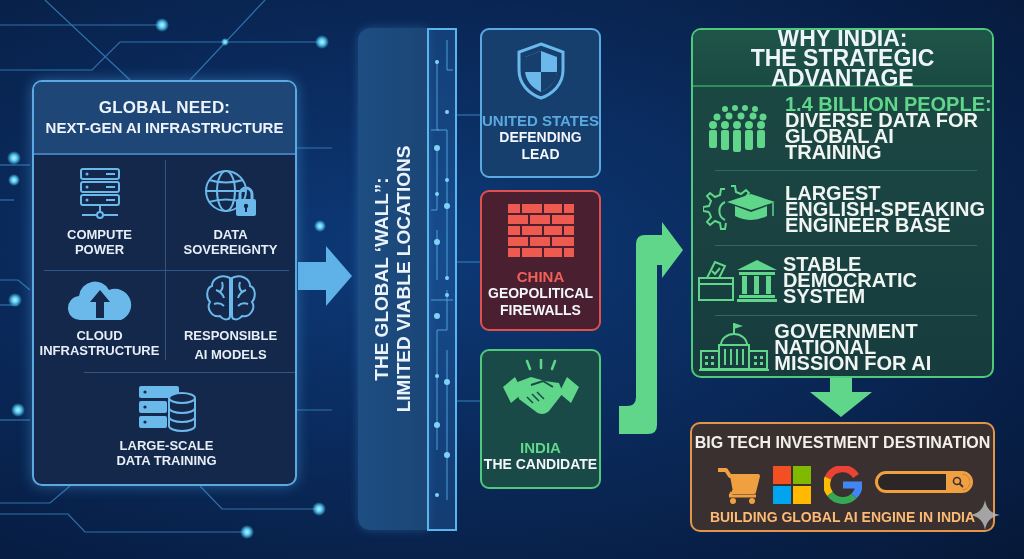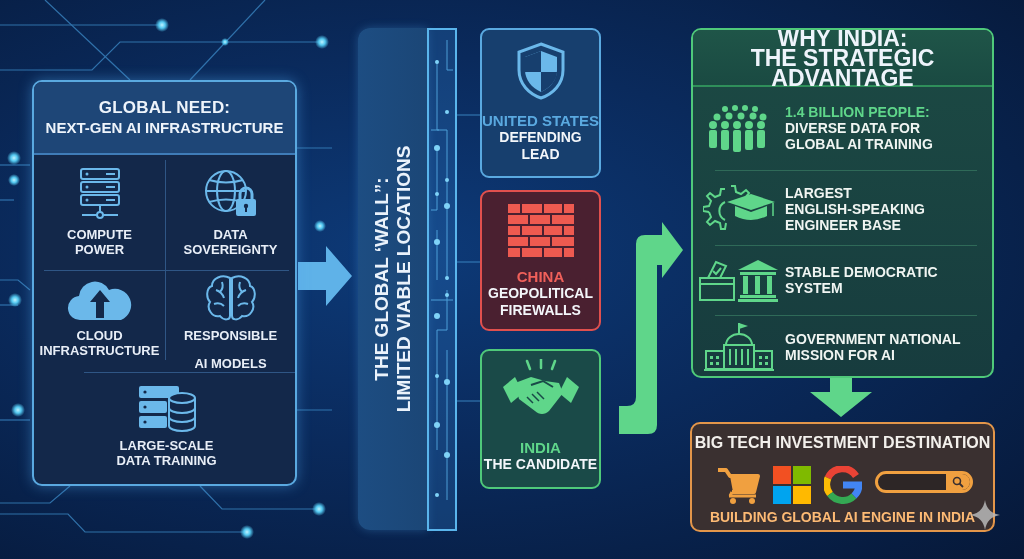--- a/index.html
+++ b/index.html
@@ -73,21 +73,21 @@
     overflow: hidden;
   }
   .right-header {
     height: 57px; display: flex; flex-direction: column; align-items: center; justify-content: center;
     border-bottom: 2px solid #2f8f5a;
     background: linear-gradient(180deg, #1f5548 0%, #1a4a42 100%);
   }
   .right-header .t { font-size: 23px; line-height: 20px; text-align: center; }
   .adv-row { position: absolute; left: 0; width: 303px; display: flex; align-items: center; }
   .adv-icon { width: 92px; display: flex; justify-content: center; align-items: center; }
-  .adv-text { font-size: 14px; line-height: 16px; color: #f0f5f2; }
+  .adv-text { font-size: 20px; line-height: 16px; color: #f0f5f2; }
   .adv-text .hl { color: #5fd68a; }
   .adv-sep { position: absolute; left: 22px; width: 262px; height: 1px; background: #2f6a58; }
 
   
   .bt-panel {
     position: absolute; left: 690px; top: 422px; width: 305px; height: 110px;
     border: 2px solid #e3964a; border-radius: 10px;
     background: #3a3030;
   }
   .bt-title { position: absolute; top: 10px; left: 0; width: 100%; text-align: center; font-size: 16px; color: #f3f0ec; }
@@ -210,21 +210,21 @@
   <div class="grid-cell" style="left:131px; top:192px; width:131px;">
     <svg width="54" height="48" viewBox="0 0 54 48">
       <g fill="none" stroke="#6bb8ea" stroke-width="2">
         <path d="M26,4 C18,0 8,4 8,12 C2,14 2,24 6,28 C2,34 8,44 16,42 C20,47 26,46 26,42 Z"></path>
         <path d="M28,4 C36,0 46,4 46,12 C52,14 52,24 48,28 C52,34 46,44 38,42 C34,47 28,46 28,42 Z"></path>
         <path d="M12,16 q6,2 8,8 M10,30 q6,-2 10,2 M18,8 q2,6 -2,10"></path>
         <path d="M42,16 q-6,2 -8,8 M44,30 q-6,-2 -10,2 M36,8 q-2,6 2,10"></path>
       </g>
     </svg>
     <div class="cell-label">RESPONSIBLE</div>
-    <div class="cell-label" style="margin-top:13px">AI MODELS</div>
+    <div class="cell-label" style="margin-top:4px">AI MODELS</div>
   </div>
 
   <div class="grid-cell" style="left:0; top:302px; width:265px;">
     <svg width="60" height="48" viewBox="0 0 60 48">
       <g fill="#6bb8ea">
         <rect x="2" y="2" width="40" height="12" rx="2"></rect>
         <rect x="2" y="17" width="28" height="12" rx="2"></rect>
         <rect x="2" y="32" width="28" height="12" rx="2"></rect>
       </g>
       <g fill="#13284a">

